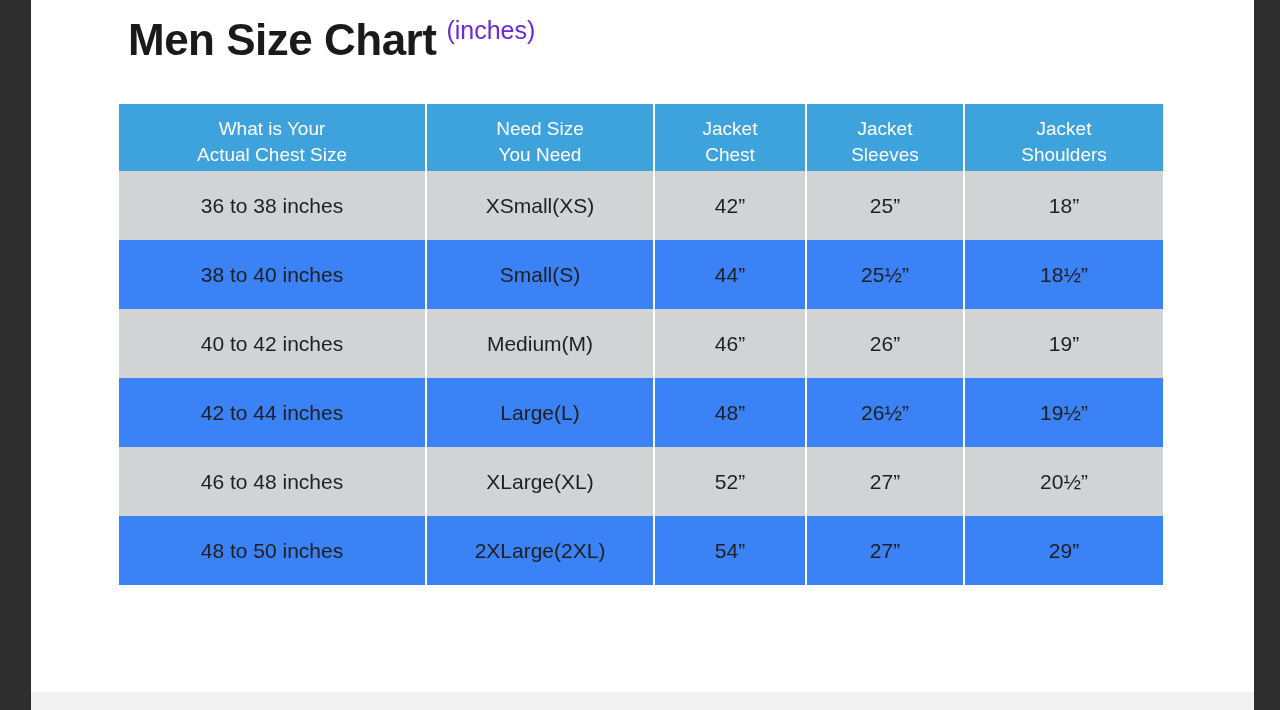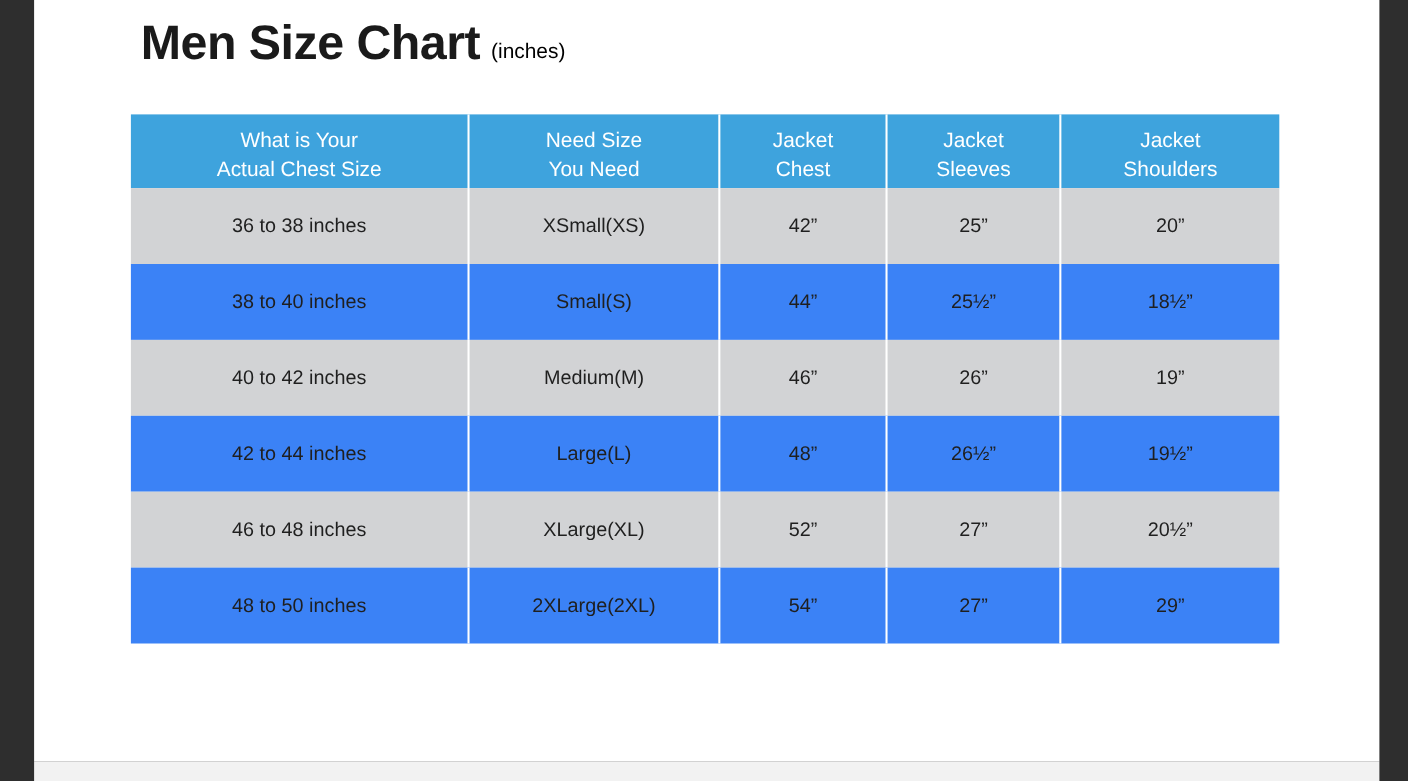--- a/index.html
+++ b/index.html
@@ -56,25 +56,24 @@
     align-items: flex-start;
   }
   .title-main {
     font-size: 44px;
     font-weight: bold;
     color: #1a1a1a;
     letter-spacing: -0.5px;
     line-height: 1;
   }
   .title-sub {
-    font-size: 19px;
-    color: #000000;
+    font-size: 25px;
+    color: #6d28d9;
     margin-left: 10px;
     line-height: 1;
-    margin-top: 20px;
   }
   table.size-chart {
     position: absolute;
     left: 88px;
     top: 104px;
     width: 1044px;
     border-collapse: separate;
     border-spacing: 0;
     table-layout: fixed;
   }
@@ -87,21 +86,21 @@
     text-align: center;
     padding: 12px 4px 4px 4px;
     border-right: 2px solid #ffffff;
     vertical-align: middle;
   }
   table.size-chart thead th:last-child {
     border-right: none;
   }
   table.size-chart tbody td {
     text-align: center;
-    font-size: 18px;
+    font-size: 21px;
     color: #1f1f1f;
     height: 69px;
     padding: 0 4px;
     border-right: 2px solid #ffffff;
     vertical-align: middle;
   }
   table.size-chart tbody td:last-child {
     border-right: none;
   }
   tr.row-shaded td {
@@ -163,21 +162,21 @@
             <span class="hdr-line2">Shoulders</span>
           </th>
         </tr>
       </thead>
       <tbody>
         <tr class="row-shaded">
           <td>36 to 38 inches</td>
           <td>XSmall(XS)</td>
           <td>42”</td>
           <td>25”</td>
-          <td>20”</td>
+          <td>18”</td>
         </tr>
         <tr class="row-plain">
           <td>38 to 40 inches</td>
           <td>Small(S)</td>
           <td>44”</td>
           <td>25½”</td>
           <td>18½”</td>
         </tr>
         <tr class="row-shaded">
           <td>40 to 42 inches</td>

